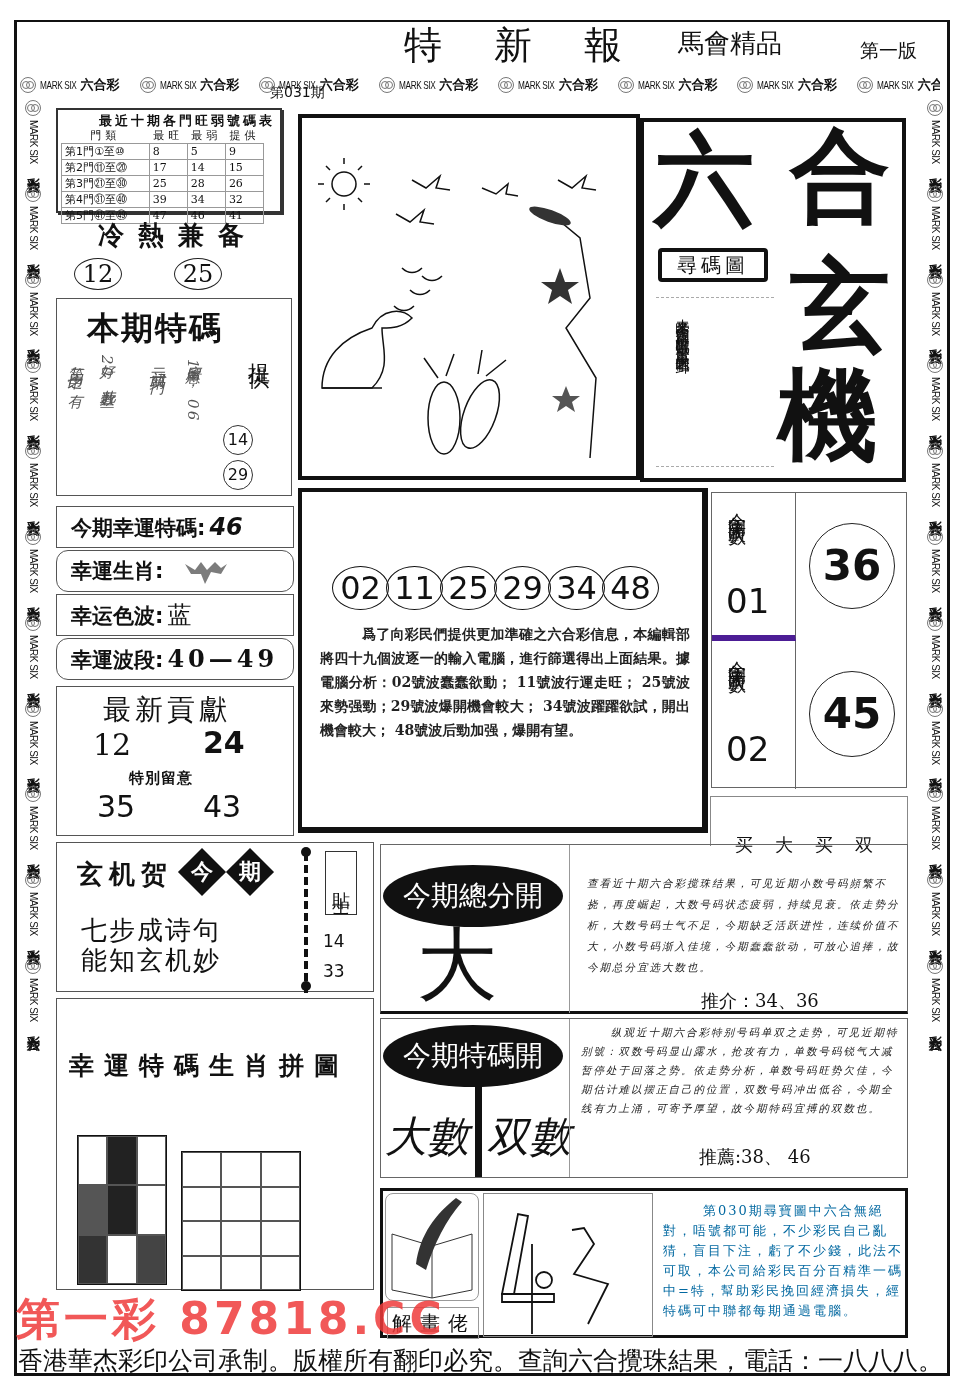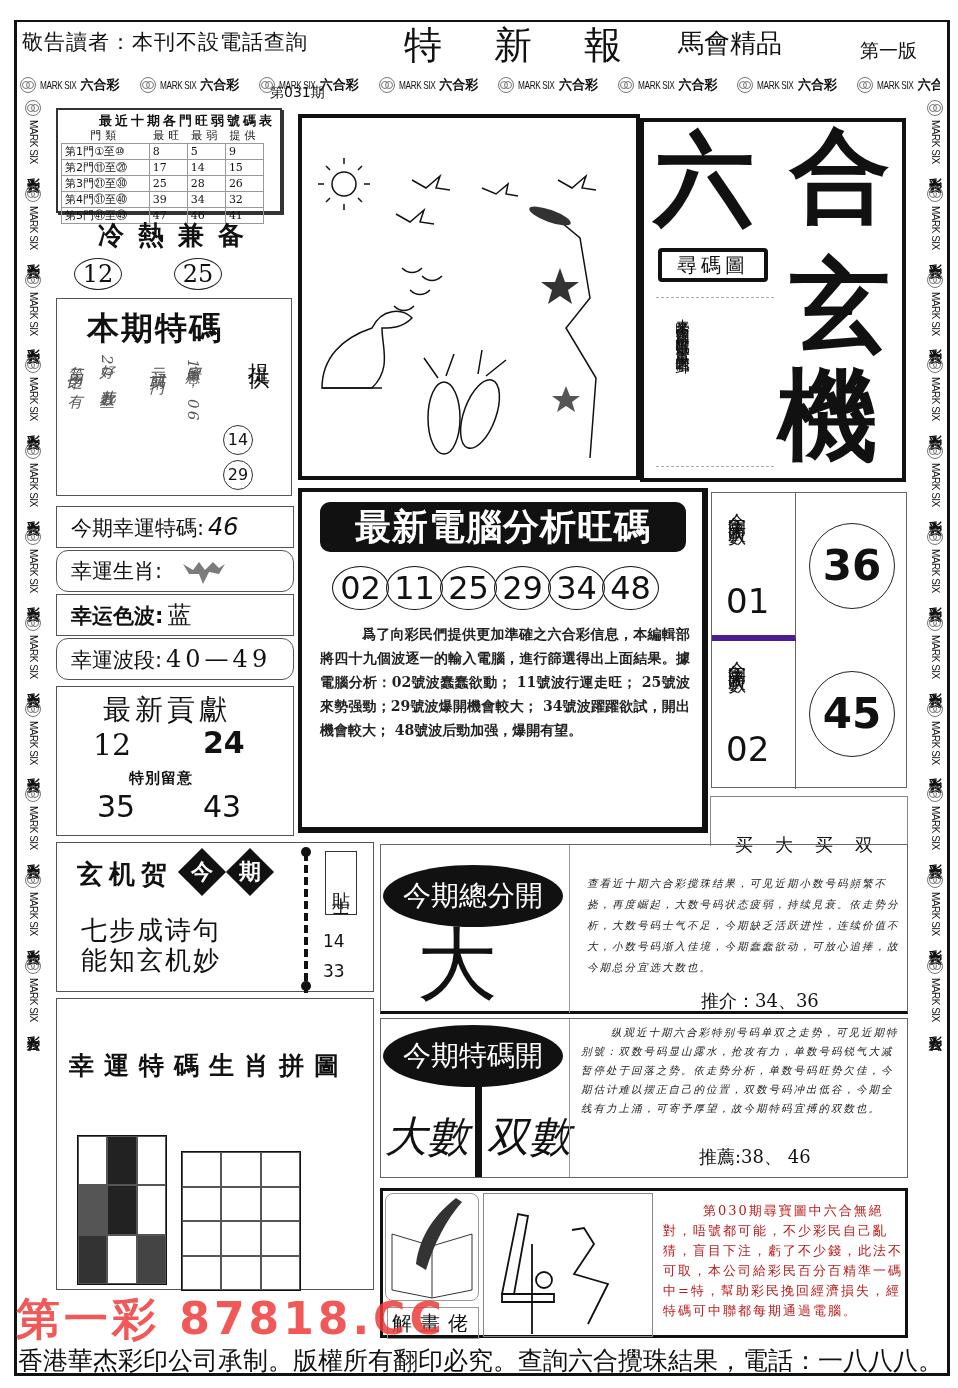--- a/index.html
+++ b/index.html
@@ -50,21 +50,21 @@
   #hc-2 { left: 174px; top: 258px; width: 48px; height: 32px; line-height: 30px; }
 
   #special-box { left: 56px; top: 298px; width: 236px; height: 198px; }
   #special-title { left: 30px; top: 8px; font-size: 32px; font-weight: bold; letter-spacing: 2px; }
   .handwrite { position: absolute; writing-mode: vertical-rl; font-size: 15px; color: #555; letter-spacing: 2px; font-style: italic; }
   #provide { left: 244px; top: 345px; writing-mode: vertical-rl; font-size: 22px; letter-spacing: 6px; }
   .ball { position: absolute; border: 1.5px solid #333; border-radius: 50%; text-align: center; font-family: "DejaVu Sans", sans-serif; }
   #sp-ball-1 { left: 223px; top: 425px; width: 30px; height: 30px; line-height: 28px; font-size: 16px; }
   #sp-ball-2 { left: 223px; top: 460px; width: 30px; height: 30px; line-height: 28px; font-size: 16px; }
 
-  .lucky-row { position: absolute; left: 56px; width: 238px; height: 42px; font-size: 21px; padding-left: 14px; line-height: 40px; }
+  .lucky-row { position: absolute; left: 56px; width: 238px; height: 42px; font-size: 21px; padding-left: 14px; line-height: 40px; font-weight: bold; }
   .lucky-row.round { border-radius: 12px; }
   .lucky-row .val { margin-left: 4px; font-size: 24px; }
 
   #contrib-box { left: 56px; top: 686px; width: 238px; height: 150px; }
   #contrib-title { left: 46px; top: 4px; font-size: 28px; letter-spacing: 4px; }
   .bignum { position: absolute; font-size: 30px; }
   #contrib-sub { left: 72px; top: 82px; font-size: 15px; font-weight: bold; letter-spacing: 1px; }
 
   
   #cartoon { left: 298px; top: 114px; width: 342px; height: 366px; border: 4px solid #111; }
@@ -124,33 +124,32 @@
   #puzzle { left: 56px; top: 998px; width: 318px; height: 292px; }
   #puzzle-title { left: 12px; top: 50px; font-size: 25px; letter-spacing: 10px; font-weight: bold; }
   .grid { position: absolute; display: grid; border: 1.5px solid #111; }
   .grid div { border: 1px solid #555; }
 
   
   #interp { left: 380px; top: 1188px; width: 528px; height: 150px; border: 3px solid #111; }
   #interp-pic { left: 2px; top: 2px; width: 94px; height: 108px; border: 1px solid #999; border-radius: 8px; background: #fff; }
   #interp-label { left: 4px; top: 116px; width: 92px; height: 32px; border: 1px solid #999; font-size: 20px; letter-spacing: 8px; padding-left: 4px; line-height: 30px; }
   #interp-fig { left: 100px; top: 2px; width: 170px; height: 144px; border: 1px solid #888; }
-  #interp-text { left: 280px; top: 10px; width: 240px; font-size: 13px; line-height: 20px; letter-spacing: 2px; color: #b91c1c; text-indent: 40px; }
+  #interp-text { left: 280px; top: 10px; width: 240px; font-size: 13px; line-height: 20px; letter-spacing: 2px; color: #0369a1; text-indent: 40px; }
 
   
   #footer { left: 18px; top: 1344px; width: 928px; font-size: 25px; letter-spacing: 0px; white-space: nowrap; }
   #watermark { left: 16px; top: 1290px; font-size: 44px; color: #ef3b3b; font-weight: bold; font-family: "DejaVu Sans", sans-serif; opacity: 0.85; letter-spacing: 4px; white-space: nowrap; }
 </style>
 </head>
 <body>
 
 <div class="abs" id="frame"></div>
 
 <div class="abs" id="header">
-  <div class="abs sans" id="notice">敬告讀者：本刊不設電話查詢</div>
   <div class="abs sans" id="issue">第031期</div>
   <div class="abs sans" id="masthead">特新報</div>
   <div class="abs sans" id="tagline">馬會精品</div>
   <div class="abs sans" id="edition">第一版</div>
 </div>
 
 <div class="abs band-h" id="band-top">
     <div class="band-item">
       <span class="flower"></span>
       <span class="ms-text">MARK SIX</span>
@@ -423,21 +422,20 @@
   <div class="cal sans" style="left:146px;top:4px;">合</div>
   <div class="cal sans" style="left:146px;top:134px;">玄</div>
   <div class="cal sans" style="left:134px;top:244px;">機</div>
   <div class="abs serif" id="xunma">尋碼圖</div>
   <div class="abs" id="scroll">
     <div id="scroll-text" class="serif">来来啼多 洞四鼠得 出吼鷄做 鼠三点重 老吼四卦</div>
   </div>
 </div>
 
 <div class="abs" id="analysis">
-  <div class="abs" id="analysis-title">最新電腦分析旺碼</div>
   <div class="abs" id="analysis-balls">
     <div class="ab">02</div>
     <div class="ab">11</div>
     <div class="ab">25</div>
     <div class="ab">29</div>
     <div class="ab">34</div>
     <div class="ab">48</div>
   </div>
   <div class="abs serif" id="analysis-text">爲了向彩民們提供更加準確之六合彩信息，本編輯部將四十九個波逐一的輸入電腦，進行篩選得出上面結果。據電腦分析：02號波蠢蠢欲動； 11號波行運走旺； 25號波來勢强勁；29號波爆開機會較大； 34號波躍躍欲試，開出機會較大； 48號波后勁加强，爆開有望。</div>
 </div>

